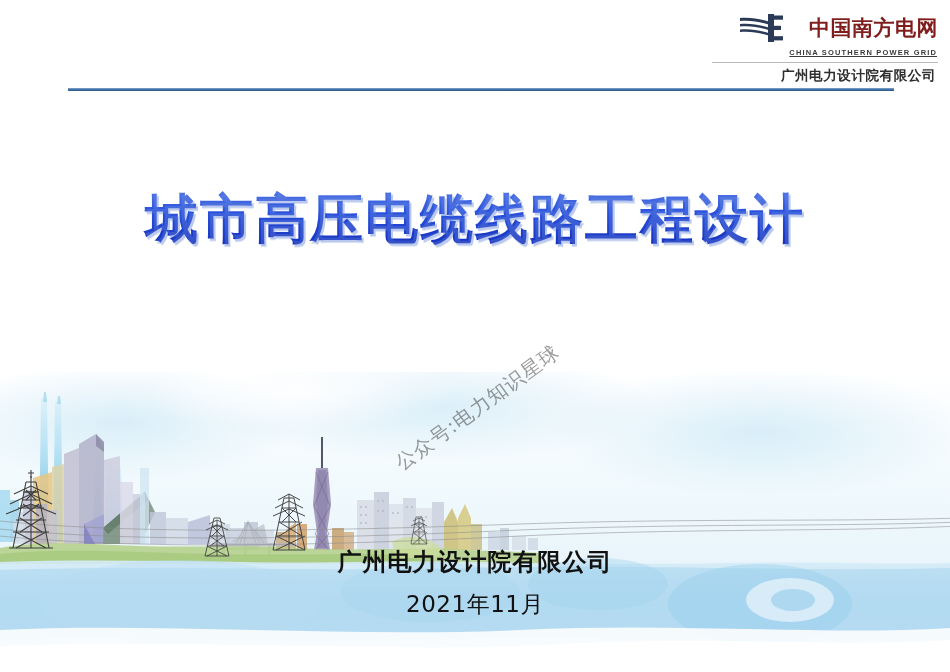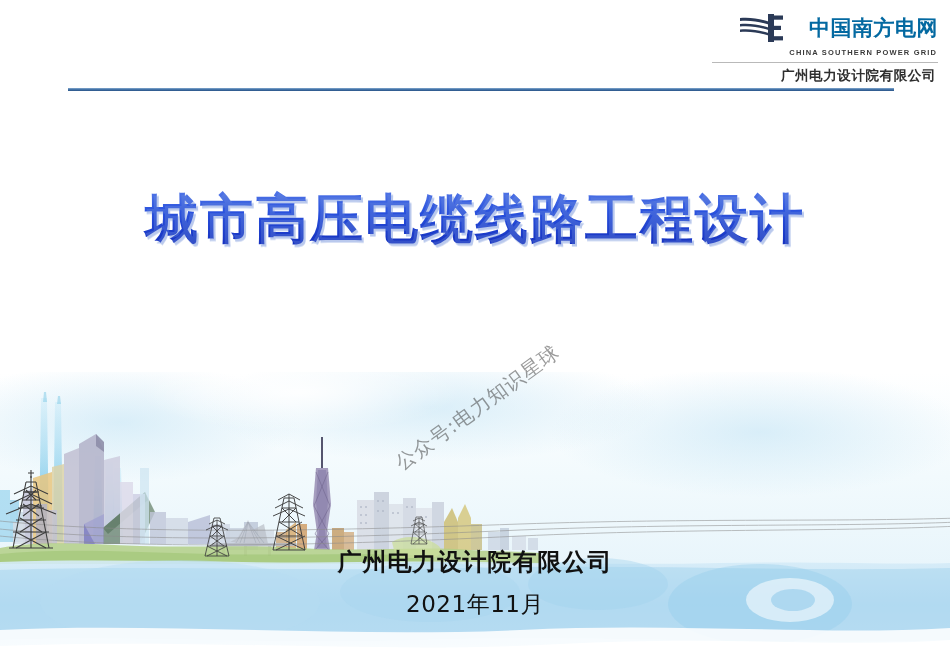--- a/index.html
+++ b/index.html
@@ -32,35 +32,36 @@
     height: 36px;
   }
   .csg-mark {
     width: 46px;
     height: 32px;
     flex: none;
   }
   .logo-cn {
     font-size: 21px;
     font-weight: bold;
-    color: #0369a1;
+    color: #7f1d1d;
     letter-spacing: 0.5px;
     line-height: 1;
     font-family: "DejaVu Sans", "Liberation Sans", sans-serif;
     padding-left: 16px;
   }
   .logo-en {
     font-size: 7.5px;
     font-weight: bold;
     color: #3a3a3a;
     letter-spacing: 1.15px;
     text-align: right;
     margin-top: 2px;
     padding-right: 1px;
     font-family: "Liberation Sans", sans-serif;
+    text-decoration: underline;
   }
   .logo-divider {
     height: 1px;
     background: #b9b9b9;
     margin: 5px 0 4px 22px;
   }
   .logo-sub {
     font-size: 13.5px;
     font-weight: bold;
     color: #2e2e2e;

